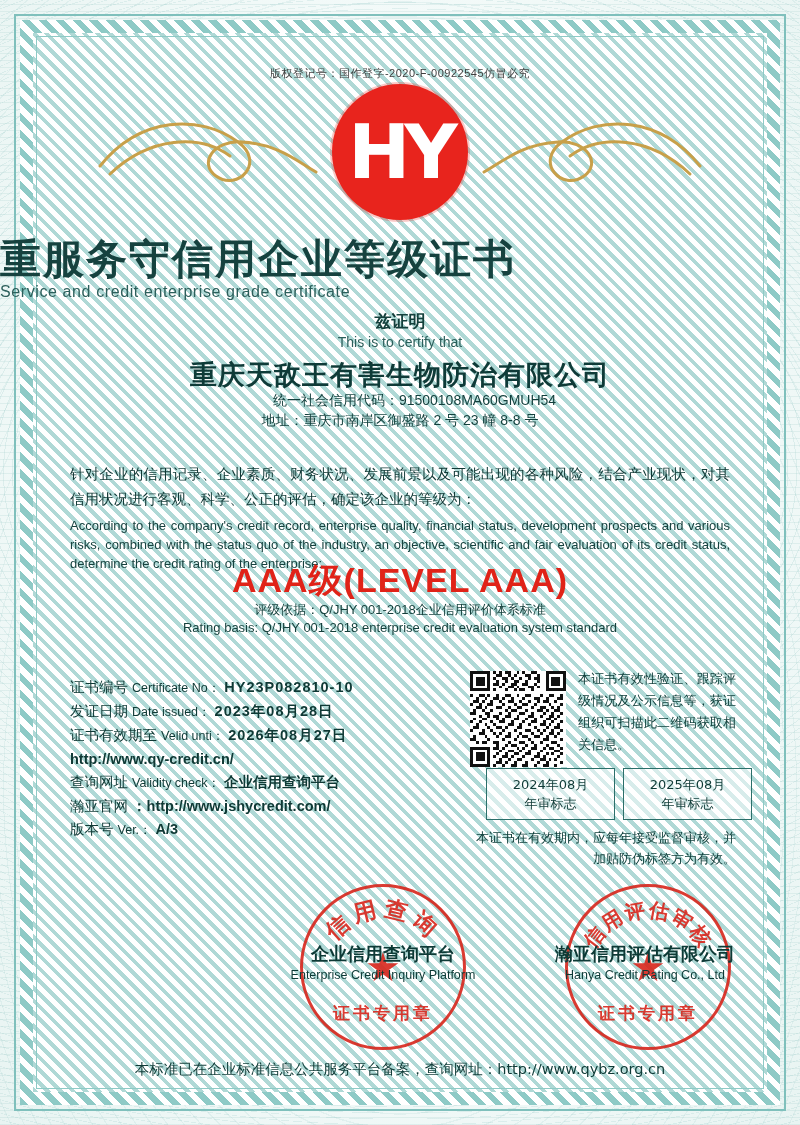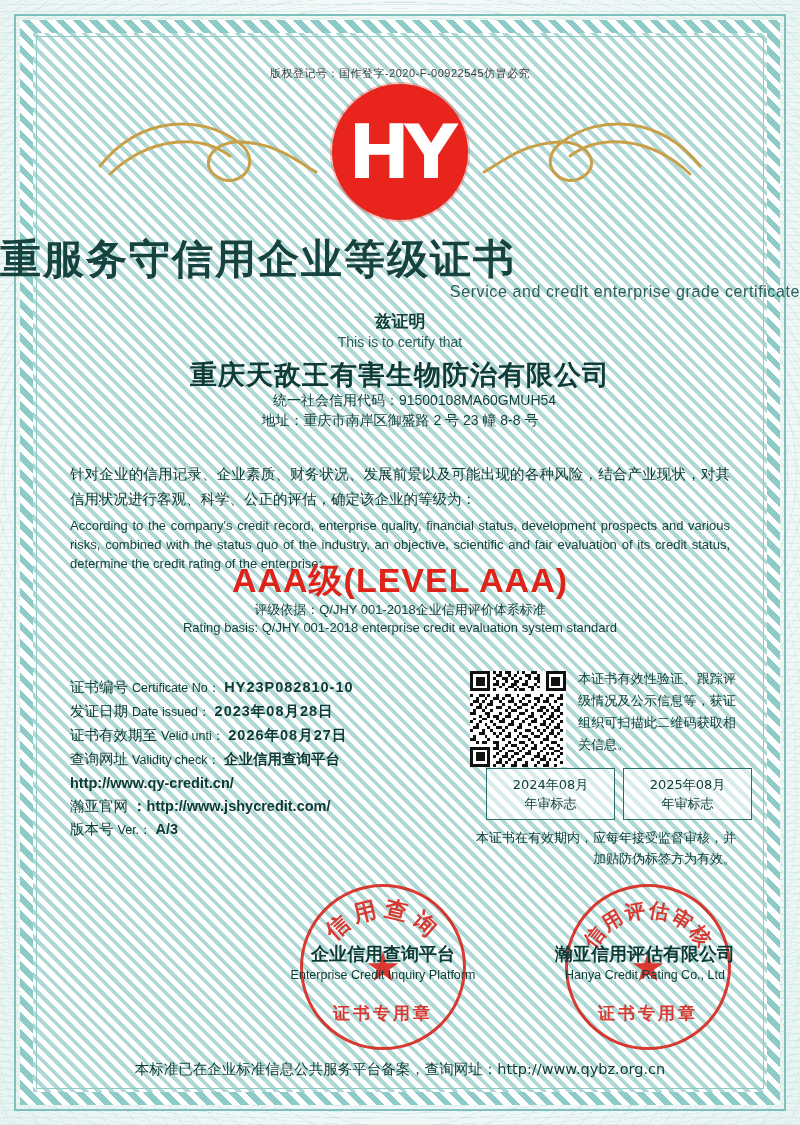--- a/index.html
+++ b/index.html
@@ -68,21 +68,21 @@
     font-family:"DejaVu Sans", sans-serif;
     line-height:1;
   }
 
   .title-cn{
     position:absolute;top:232px;left:0;right:0;text-align:left;
     font-size:41px;font-weight:700;color:#16423f;letter-spacing:2px;
     font-family:"DejaVu Sans", sans-serif;
   }
   .title-en{
-    position:absolute;top:283px;left:0;right:0;text-align:right;
+    position:absolute;top:283px;left:0;right:0;text-align:left;
     font-size:16px;color:#2c5f5b;letter-spacing:0.6px;
   }
   .certify-cn{
     position:absolute;top:310px;left:0;right:0;text-align:center;
     font-size:17px;color:#14403c;font-weight:700;
     font-family:"DejaVu Sans", sans-serif;
   }
   .certify-en{
     position:absolute;top:334px;left:0;right:0;text-align:center;
     font-size:14px;color:#2c5f5b;
@@ -251,26 +251,26 @@
         <span class="lbl-cn">发证日期</span>
         <span class="lbl-en">Date issued：</span>
         <span class="val-big">2023年08月28日</span>
       </div>
       <div class="row">
         <span class="lbl-cn">证书有效期至</span>
         <span class="lbl-en">Velid unti：</span>
         <span class="val-big">2026年08月27日</span>
       </div>
       <div class="row">
+        <span class="val">http://www.qy-credit.cn/</span>
+      </div>
+      <div class="row">
         <span class="lbl-cn">查询网址</span>
         <span class="lbl-en">Validity check：</span>
         <span class="val">企业信用查询平台</span>
-      </div>
-      <div class="row">
-        <span class="val">http://www.qy-credit.cn/</span>
       </div>
       <div class="row">
         <span class="lbl-cn">瀚亚官网</span>
         <span class="val">：http://www.jshycredit.com/</span>
       </div>
       <div class="row">
         <span class="lbl-cn">版本号</span>
         <span class="lbl-en">Ver.：</span>
         <span class="val">A/3</span>
       </div>

